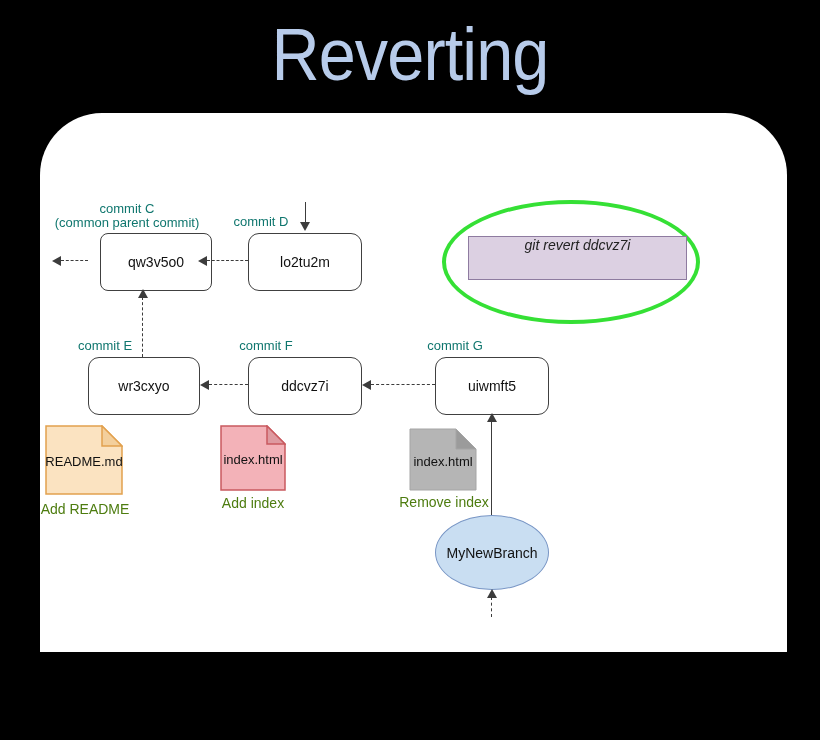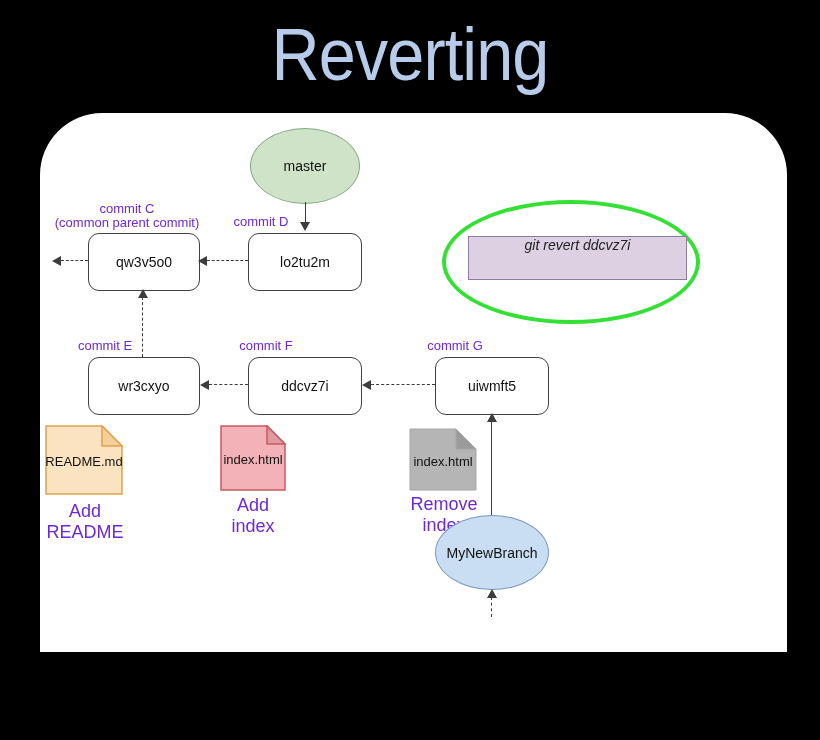--- a/index.html
+++ b/index.html
@@ -15,34 +15,34 @@
   .master{left:210px;top:15px;width:108px;height:74px;
           background:var(--master-fill,#cfe3c9);border:1.5px solid var(--master-border,#84a97e);}
   .highlight{left:402px;top:87px;width:250px;height:116px;border:4px solid var(--highlight-green,#35e035);
              background:transparent;}
   .revertbox{position:absolute;left:428px;top:123px;width:217px;height:42px;
              background:var(--revert-fill,#dcd0e2);border:1px solid var(--revert-border,#8e7ba0);
              display:flex;justify-content:center;font-style:italic;font-size:14px;color:#222;}
   .commit-box{position:absolute;width:110px;height:56px;background:#fff;
               border:1.6px solid #404040;border-radius:11px;
               display:flex;align-items:center;justify-content:center;font-size:14px;color:#111;}
-  .node-label{position:absolute;text-align:center;font-size:13px;color:#6d28d9;line-height:14px;}
+  .node-label{position:absolute;text-align:center;font-size:13px;color:#0f766e;line-height:14px;}
   .hline{position:absolute;border-top:1.6px dashed var(--line,#3c3c3c);height:0;}
   .vline{position:absolute;border-left:1.6px dashed var(--line,#3c3c3c);width:0;}
   .vline.solid{border-left-style:solid;}
   .ah-left{position:absolute;width:0;height:0;border-top:5px solid transparent;
            border-bottom:5px solid transparent;border-right:9px solid var(--line,#3c3c3c);}
   .ah-up{position:absolute;width:0;height:0;border-left:5px solid transparent;
          border-right:5px solid transparent;border-bottom:9px solid var(--line,#3c3c3c);}
   .ah-down{position:absolute;width:0;height:0;border-left:5px solid transparent;
            border-right:5px solid transparent;border-top:9px solid var(--line,#3c3c3c);}
   .file{position:absolute;}
   .file svg{display:block;}
   .file-name{position:absolute;left:0;width:100%;text-align:center;font-size:13px;color:#111;}
-  .caption{position:absolute;text-align:center;font-size:18px;color:#6d28d9;}
+  .caption{position:absolute;text-align:center;font-size:14px;color:#4d7c0f;}
   .readme-main{fill:var(--readme-fill,#fbe3c1);stroke:var(--readme-border,#e2a14e);stroke-width:1.5;}
   .readme-fold{fill:var(--readme-fold,#f3cf9c);stroke:var(--readme-border,#e2a14e);stroke-width:1.5;}
   .index-main{fill:var(--index-fill,#f3b2b8);stroke:var(--index-border,#c9595f);stroke-width:1.5;}
   .index-fold{fill:var(--index-fold,#de9aa0);stroke:var(--index-border,#c9595f);stroke-width:1.5;}
   .gray-main{fill:var(--gray-fill,#b5b5b5);stroke:var(--gray-border,#a5a5a5);stroke-width:1;}
   .gray-fold{fill:var(--gray-fold,#9b9b9b);stroke:var(--gray-border,#a5a5a5);stroke-width:1;}
   .branch{left:395px;top:402px;width:112px;height:73px;
           background:var(--branch-fill,#c9def2);border:1.5px solid var(--branch-border,#7996c5);}
   .head{left:424px;top:504px;width:55px;height:55px;font-size:16px;
         background:var(--head-fill,#feeec8);border:1.5px solid var(--head-border,#d4b65e);}
@@ -50,32 +50,29 @@
 </style>
 </head>
 <body>
 
 <div class="stage">
 
   <div class="title">Reverting</div>
 
   <div class="panel">
 
-    <div class="ellipse master">
-      <span>master</span>
-    </div>
 
     <div class="vline solid" style="left:265px;top:89px;height:22px;"></div>
     <div class="ah-down" style="left:260px;top:109px;"></div>
 
     <div class="node-label" style="left:5px;top:89px;width:164px;">
       <div>commit C</div>
       <div>(common parent commit)</div>
     </div>
-    <div class="commit-box" style="left:48px;top:120px;">
+    <div class="commit-box" style="left:60px;top:120px;border-radius:8px;">
       <span>qw3v5o0</span>
     </div>
 
     <div class="node-label" style="left:183px;top:102px;width:76px;">commit D</div>
     <div class="commit-box" style="left:208px;top:120px;width:112px;">
       <span>lo2tu2m</span>
     </div>
 
     <div class="hline" style="left:167px;top:147px;width:41px;"></div>
     <div class="ah-left" style="left:158px;top:143px;"></div>

